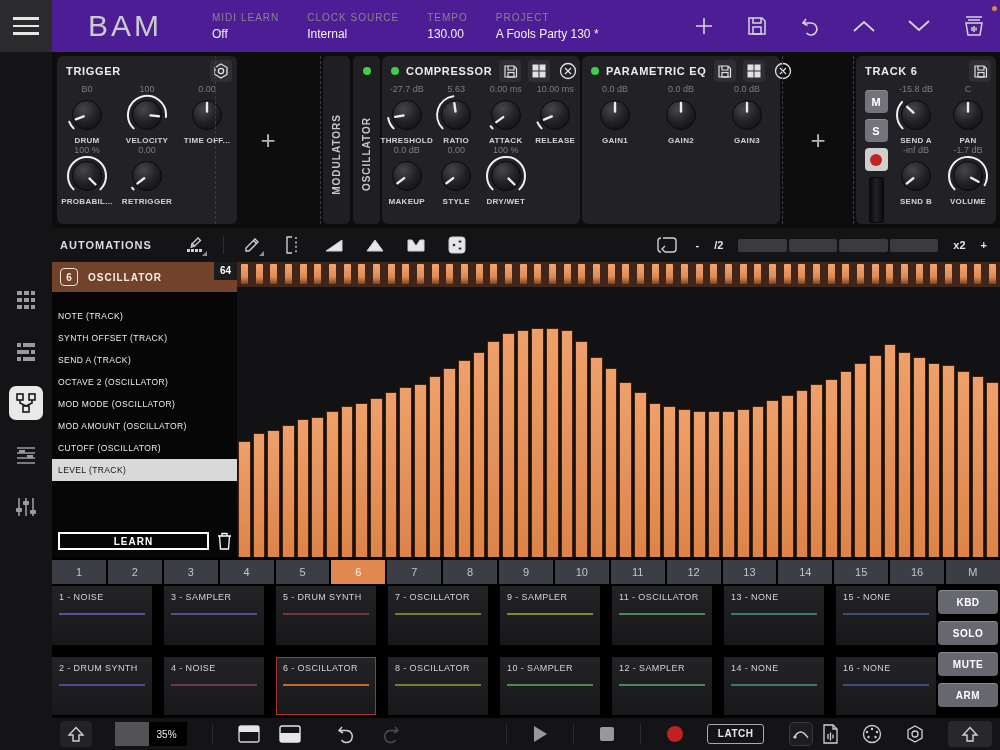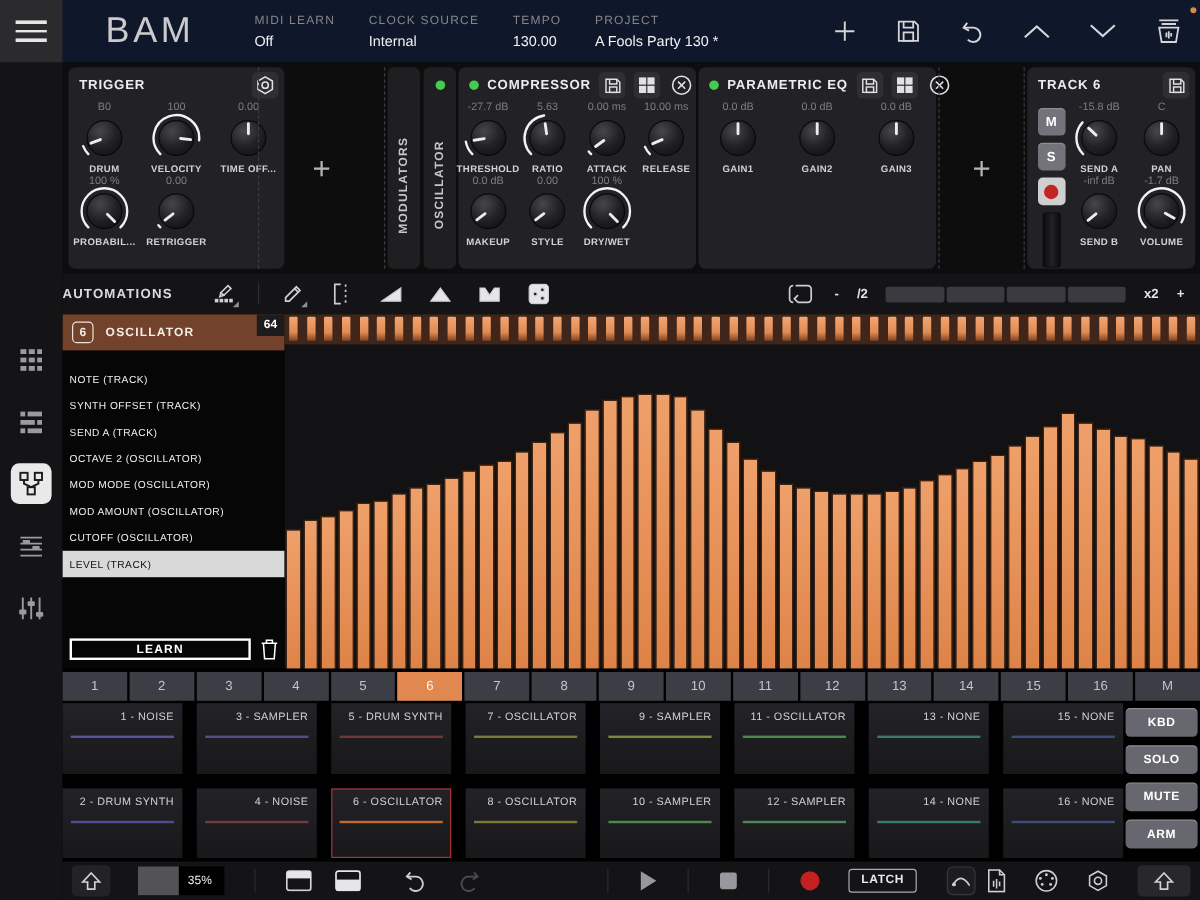--- a/index.html
+++ b/index.html
@@ -2,21 +2,21 @@
 <html><head>
 <meta charset="utf-8">
 <style>
   * { margin:0; padding:0; box-sizing:border-box; }
   html,body { width:1000px; height:750px; background:#000; overflow:hidden;
     font-family:"Liberation Sans", sans-serif; }
   body { position:relative; }
   svg { display:block; }
 
   
-  .topbar { position:absolute; left:0; top:0; right:0; height:52px; background:#0f172a;
+  .topbar { position:absolute; left:0; top:0; right:0; height:52px; background:#4c1d95;
     display:flex; align-items:center; z-index:6; }
   .hamburger { width:52px; height:52px; background:#2b2b2e; display:flex; flex-direction:column;
     justify-content:center; align-items:center; gap:5px; cursor:pointer; }
   .hamburger span { width:26px; height:2.5px; background:#e6e6e6; }
   .logo { margin-left:36px; font-size:30px; font-weight:300; color:#cbcbcd; letter-spacing:3px; }
   .tb-fields { display:flex; margin-left:50px; gap:28px; }
   .tb-field .lab { font-size:10px; color:#86868b; letter-spacing:1px; margin-bottom:4px; }
   .tb-field .val { font-size:12px; color:#f2f2f2; }
   .tb-icons { margin-left:auto; display:flex; align-items:center; gap:31px; padding-right:14px; }
   .tb-icons svg { stroke:#d5d5d7; }
@@ -69,21 +69,21 @@
   .recbtn { width:23px; height:23px; border-radius:4px; background:#cfcfd1; display:flex;
     align-items:center; justify-content:center; }
   .recbtn i { width:12px; height:12px; border-radius:50%; background:#c22424; }
   .meter { width:15px; height:46px; background:linear-gradient(90deg,#0c0c0e,#222226,#0c0c0e);
     border-radius:2px; border:1px solid #0a0a0b; }
   .track-knobs { flex:1; min-width:0; }
 
   
   .autobar { position:absolute; left:52px; top:228px; width:948px; height:34px; background:#141416;
     display:flex; align-items:center; }
-  .ab-title { font-size:11px; font-weight:bold; letter-spacing:1px; color:#dcdcde; margin-left:0; }
+  .ab-title { font-size:11px; font-weight:bold; letter-spacing:1px; color:#dcdcde; margin-left:8px; }
   .ab-icon { width:26px; height:26px; display:flex; align-items:center; justify-content:center;
     position:relative; margin-left:15px; }
   .ab-icon svg { stroke:#cfcfd3; }
   .ab-icon.corner:after { content:''; position:absolute; right:1px; bottom:2px;
     border-left:5px solid transparent; border-bottom:5px solid #8e8e93; }
   .ab-div { width:1px; height:18px; background:#2e2e31; margin-left:15px; }
   .ab-right { margin-left:auto; display:flex; align-items:center; gap:15px; padding-right:13px; }
   .ab-txt { font-size:11px; font-weight:bold; color:#e4e4e6; }
   .loopbar { width:200px; height:13px; display:flex; gap:2px; }
   .loopbar span { flex:1; background:#3a3a40; border-radius:2px; }
@@ -118,21 +118,21 @@
   .bar { flex:1; margin:0 1px; background:linear-gradient(180deg,#efa06a,#dd8348);
     border:1px solid #40220f; border-bottom:none; }
 
   
   .tracknums { position:absolute; left:52px; top:560px; width:948px; height:24px; display:flex;
     gap:2px; }
   .tnum { flex:1; background:#3b3e44; color:#c2c5ca; font-size:11px; display:flex;
     align-items:center; justify-content:center; }
   .tnum.selected { background:#e08850; color:#fff7f0; }
   .trackgrid { position:absolute; left:52px; top:586px; width:884px; height:129px; display:grid;
-    grid-template-columns:repeat(8,1fr); grid-template-rows:1fr 1fr; grid-auto-flow:column; gap:12px;text-align:right; }
+    grid-template-columns:repeat(8,1fr); grid-template-rows:1fr 1fr; grid-auto-flow:column; gap:12px; }
   .tcell { background:linear-gradient(180deg,#232327,#18181b); padding:6px 7px; position:relative; }
   .tcell .tname { font-size:9px; color:#d2d2d6; letter-spacing:0.4px; white-space:nowrap; }
   .tcell .tline { position:absolute; left:7px; right:7px; top:27px; height:2px; }
   .tcell.selected { outline:1px solid #a83232; outline-offset:-1px; }
   .sidebtns { position:absolute; left:938px; top:590px; width:60px; display:flex;
     flex-direction:column; gap:7px; }
   .sbtn { height:24px; background:#67676f; border-radius:4px; color:#fff; font-size:10px;
     font-weight:bold; letter-spacing:0.5px; display:flex; align-items:center; justify-content:center;
     box-shadow:inset 0 1px 0 #8a8a92; }
 

